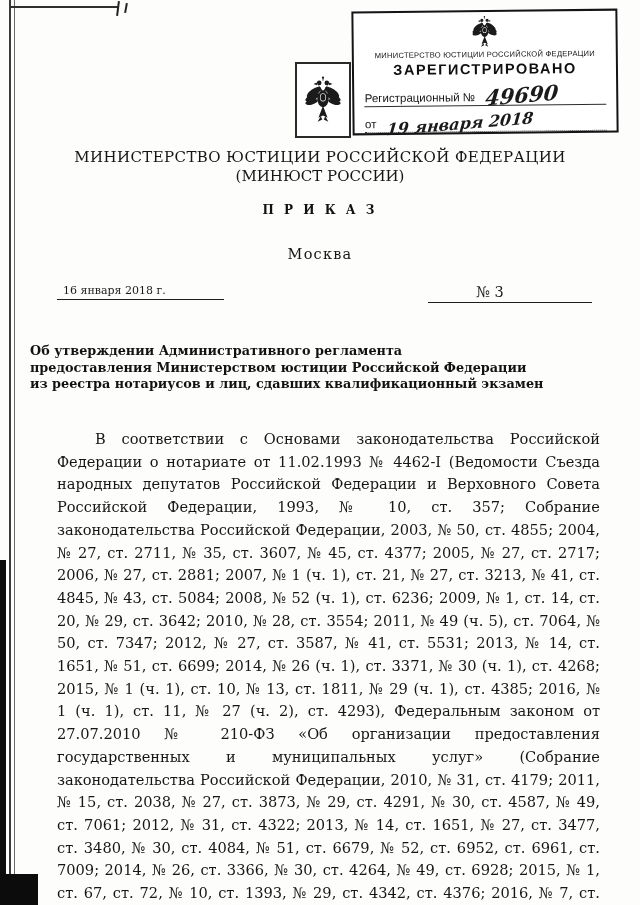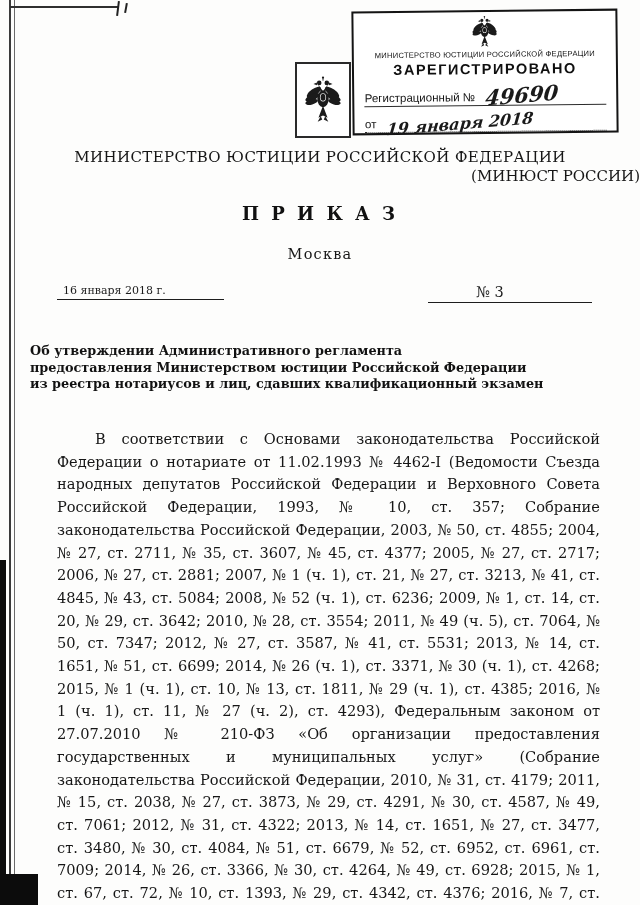--- a/index.html
+++ b/index.html
@@ -45,22 +45,22 @@
   
   .emblem-box{
     left:295px;top:62px;width:52px;height:72px;
     border:2px solid #2a2a2a;background:#fff;
     display:flex;align-items:center;justify-content:center;
   }
   .emblem-box .eagle-lg{width:38px;height:52px;}
 
   
   .ministry-name{left:0;top:148px;width:640px;text-align:center;font-size:15px;letter-spacing:0.4px;color:#161616;}
-  .ministry-short{left:0;top:167px;width:640px;text-align:right;font-size:15px;color:#161616;}
-  .doc-type{left:0;top:203px;width:640px;text-align:center;font-size:18px;font-weight:700;letter-spacing:3px;color:#111;}
+  .ministry-short{left:0;top:167px;width:640px;text-align:center;font-size:15px;color:#161616;}
+  .doc-type{left:0;top:203px;width:640px;text-align:center;font-size:12px;font-weight:700;letter-spacing:3px;color:#111;}
   .city{left:0;top:246px;width:640px;text-align:center;font-size:14.5px;letter-spacing:1.2px;color:#171717;}
 
   .date-row{left:0;top:284px;width:640px;height:22px;}
   .date-left{position:absolute;left:57px;width:161px;border-bottom:1.5px solid #1d1d1d;text-align:left;padding:0 0 2px 6px;font-size:11px;}
   .date-right{position:absolute;left:428px;width:164px;border-bottom:1.5px solid #1d1d1d;text-align:center;padding:0 40px 2px 0;box-sizing:border-box;font-size:14.5px;}
 
   
   .title-block{left:30px;top:343px;width:580px;text-align:left;font-weight:700;font-size:12.8px;line-height:16.6px;color:#121212;}
 
   

